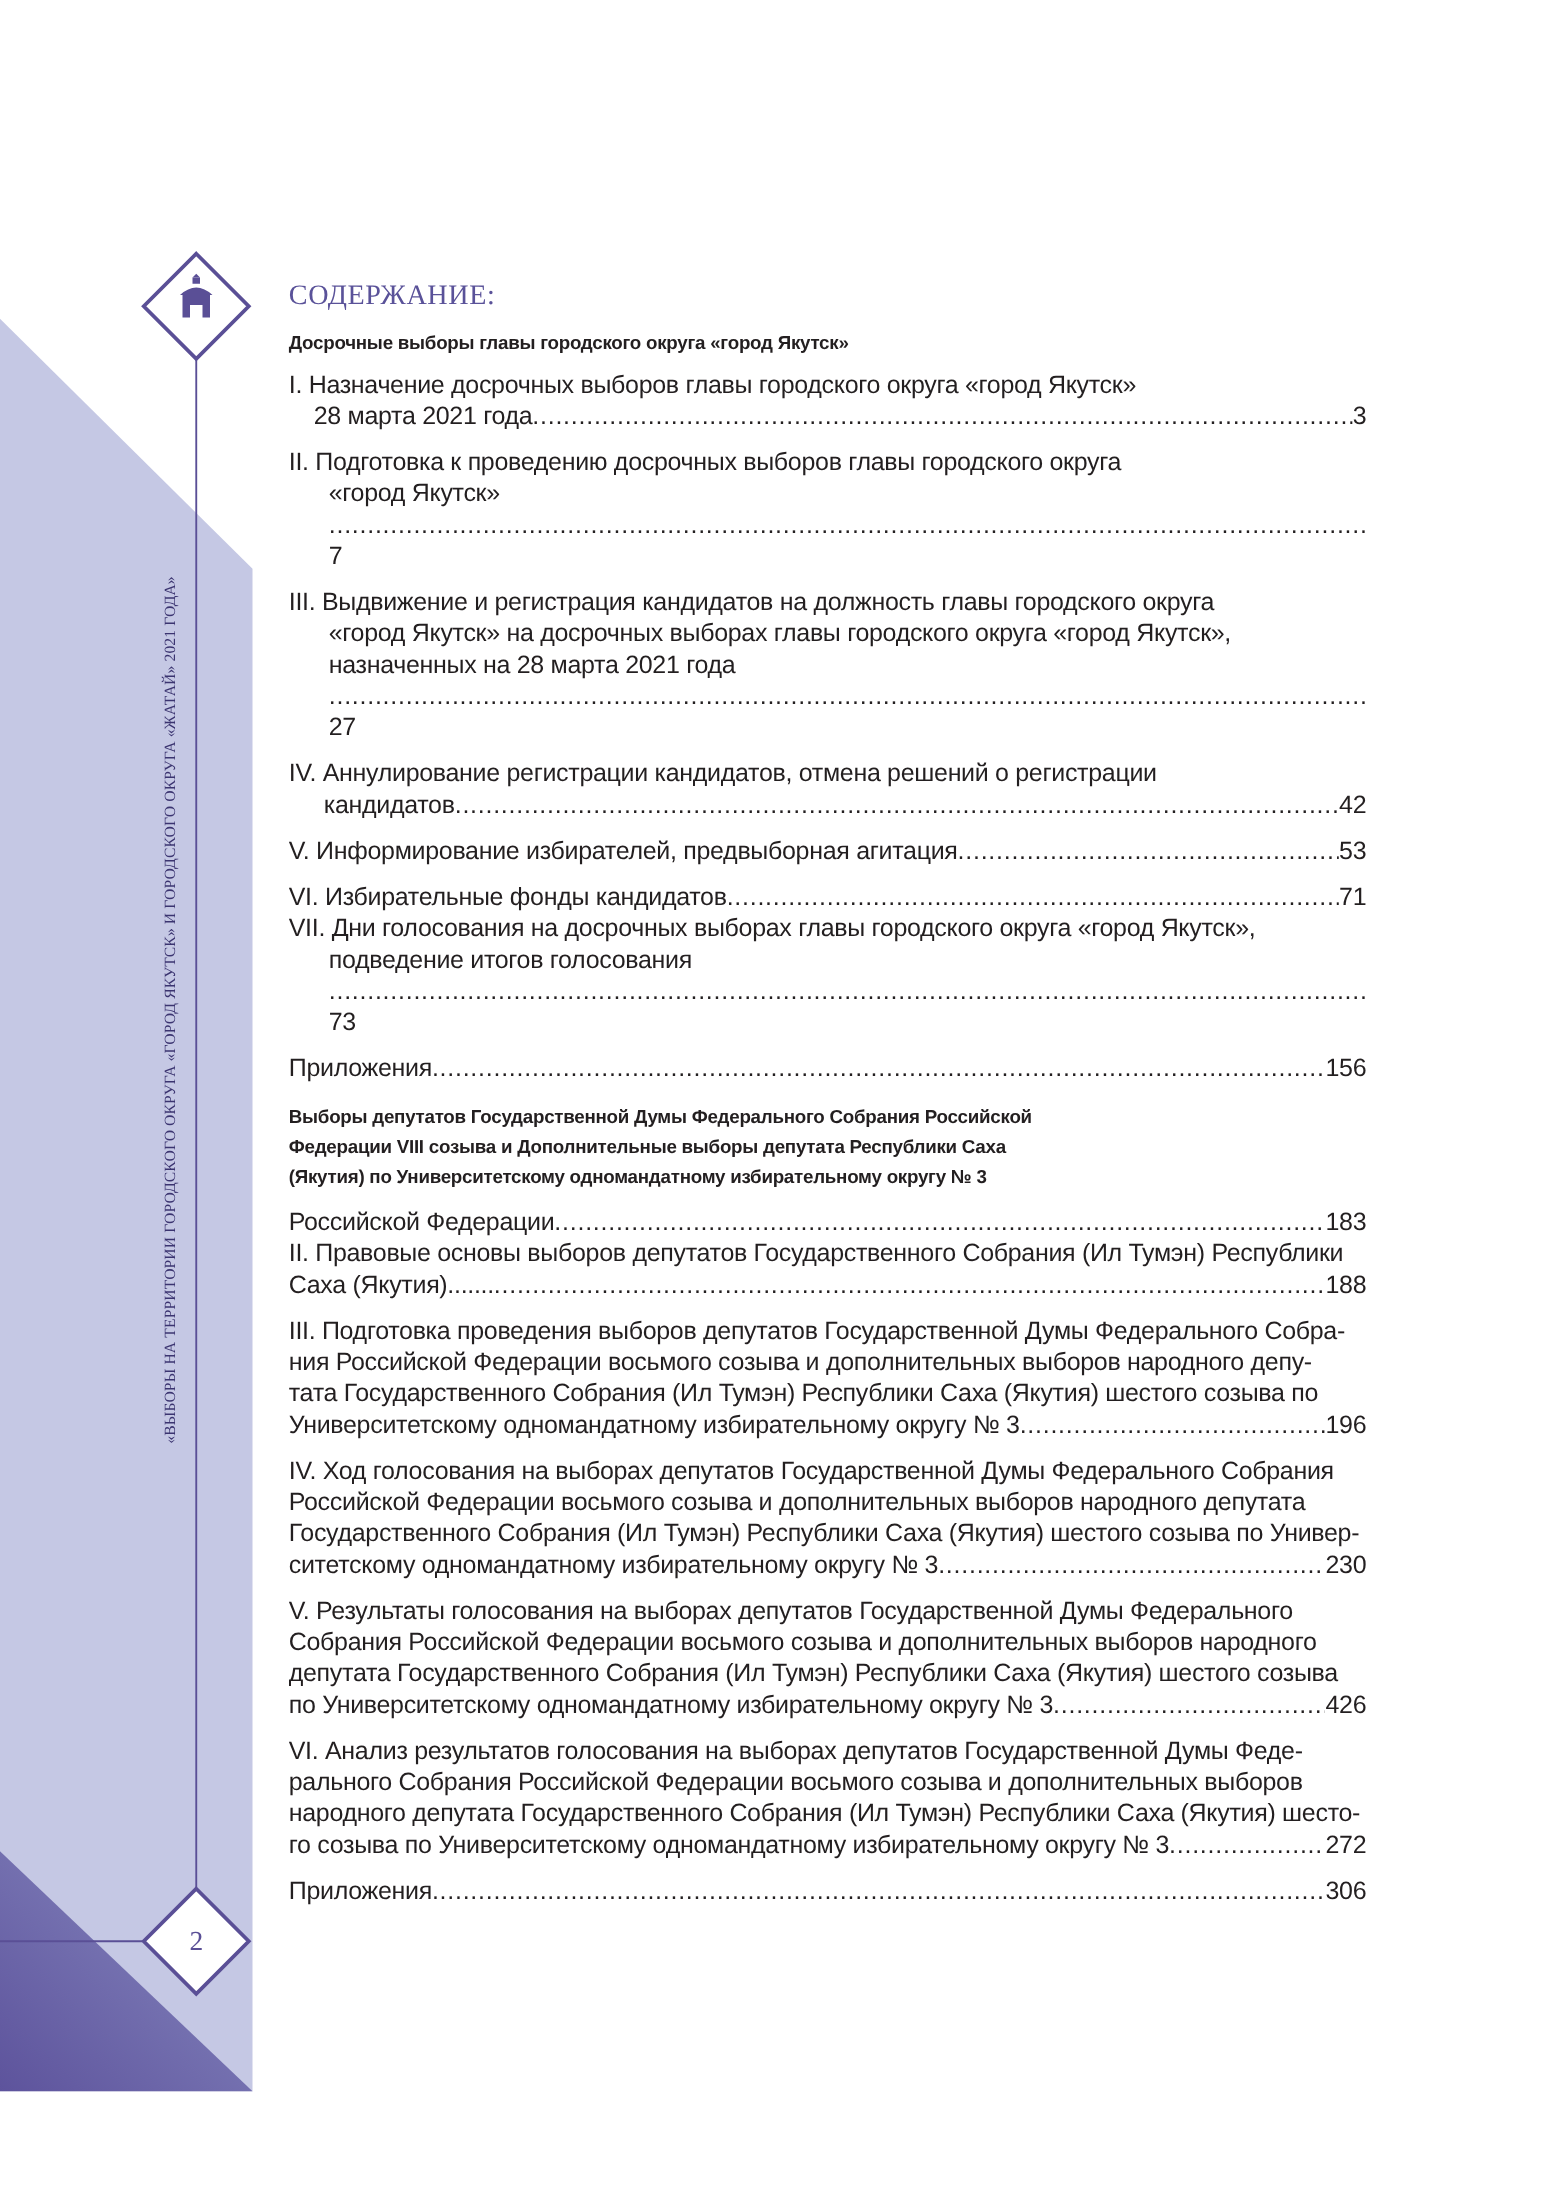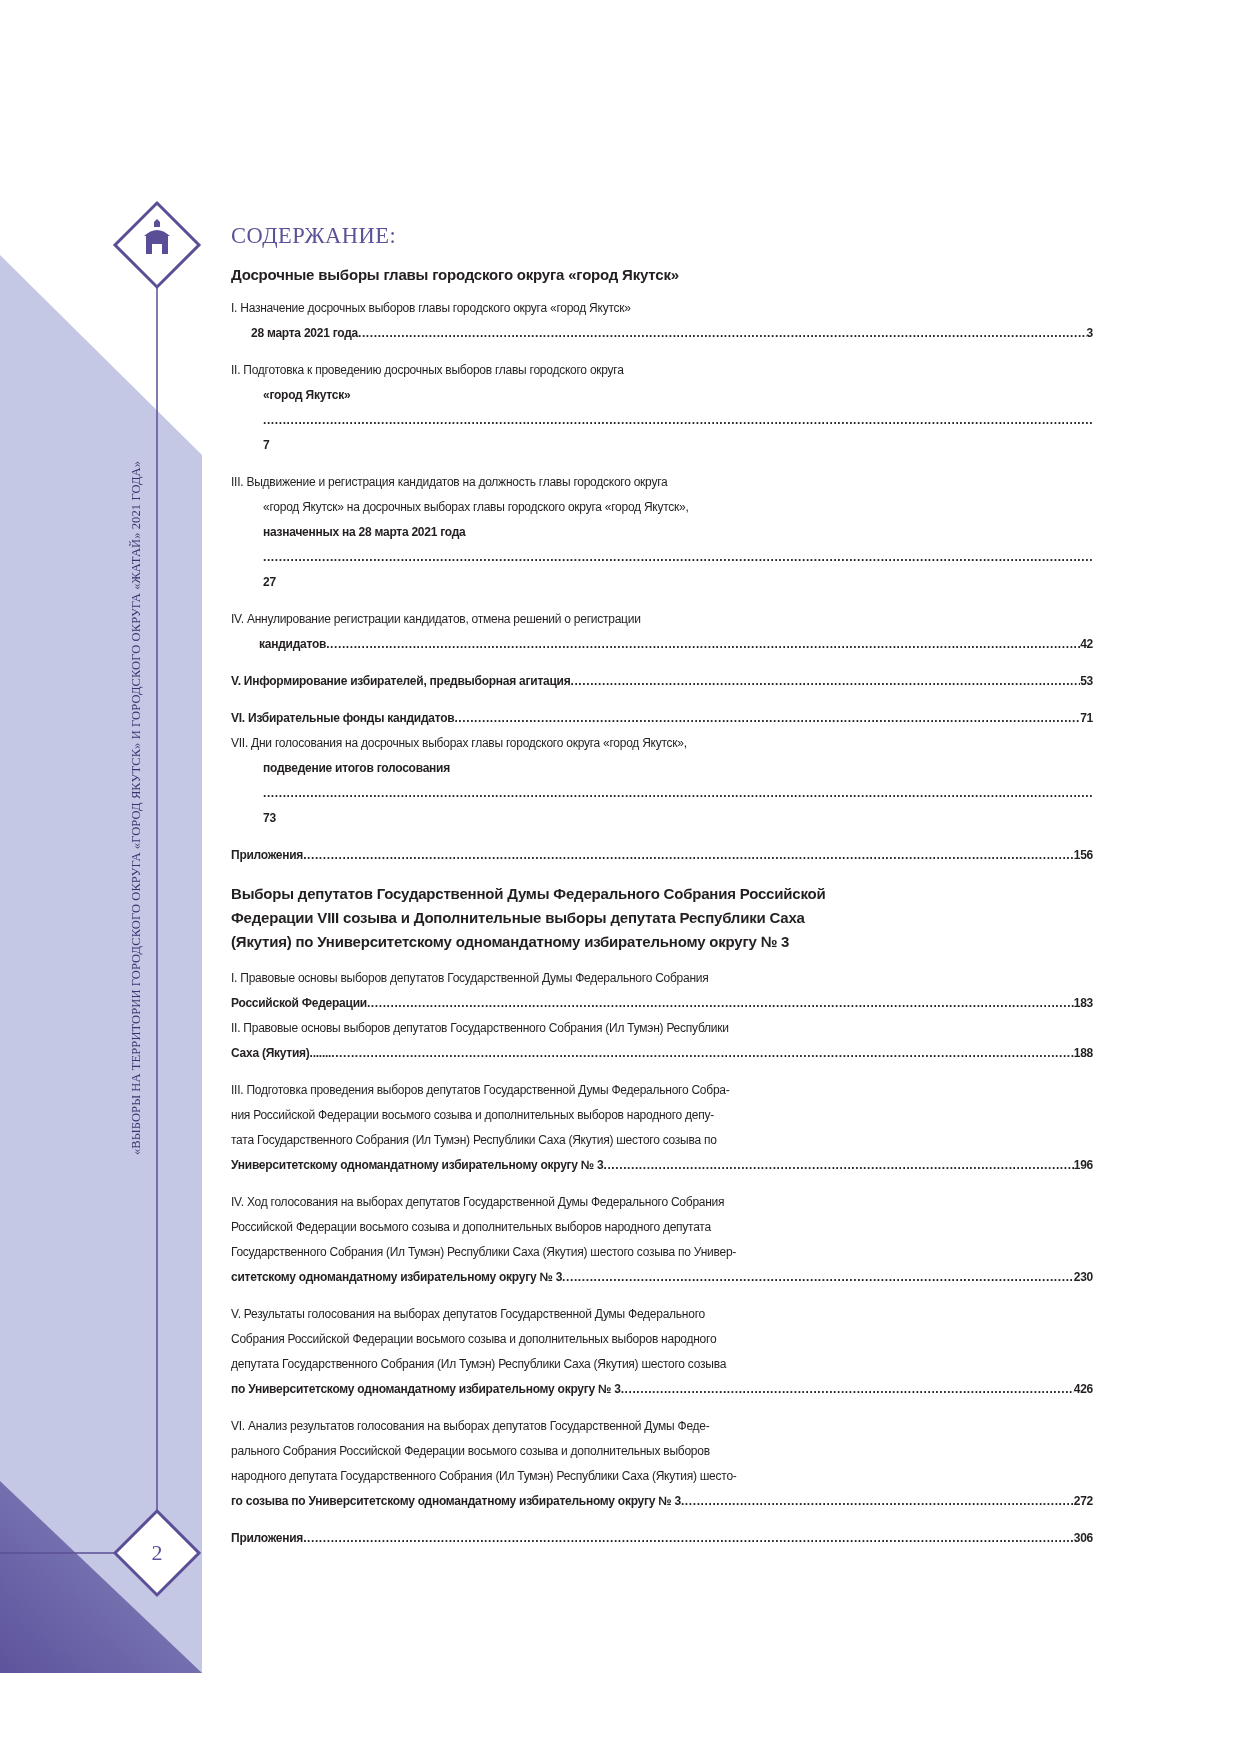--- a/index.html
+++ b/index.html
@@ -9,23 +9,23 @@
   .spine-text { position:absolute; left:137px; top:808px; width:720px; height:16px;
                 transform: translate(-50%,-50%) rotate(-90deg); transform-origin:center center;
                 font-family:"Liberation Serif", serif; font-size:12.5px; color:#3b3470; white-space:nowrap;
                 text-align:center; letter-spacing:0.1px; left:137px; }
   .page-num { position:absolute; left:157px; top:1553px; transform:translate(-50%,-50%);
               font-family:"Liberation Serif", serif; font-size:22px; color:#5a4f96; }
   .content { position:absolute; left:231px; top:222px; width:862px; }
   .toc-title { font-family:"Liberation Serif", serif; font-size:22.5px; color:#5a5299; letter-spacing:0.5px;
                margin:0 0 13px 0; font-weight:normal; line-height:28px; }
   .section-head { font-weight:bold; font-size:15px; line-height:24px; margin:0 0 9px 0; letter-spacing:-0.2px; }
-  .entry { font-size:12px; line-height:25px; letter-spacing:-0.25px; }
+  .entry { font-size:20px; line-height:25px; letter-spacing:-0.25px; }
   .entry .line { display:block; white-space:nowrap; overflow:hidden; }
-  .entry .lead { display:flex; align-items:baseline;font-weight:bold; }
+  .entry .lead { display:flex; align-items:baseline; }
   .entry .lead .t { white-space:nowrap; flex:0 0 auto; }
   .entry .lead .dots { flex:1 1 auto; overflow:hidden; white-space:nowrap; letter-spacing:0.6px; }
   .entry .lead .dots::after { content:"..............................................................................................................................................................................................................................................................................................................................................................."; }
   .entry .lead .pg { flex:0 0 auto; white-space:nowrap; }
   .ind1 { padding-left:20px; }
   .ind2 { padding-left:32px;flex-direction:column; }
   .ind3 { padding-left:28px; }
   .gap-md { margin-bottom:12px; }
   .gap-0 { margin-bottom:0; }
 </style>
@@ -140,21 +140,20 @@
   </section>
 
   <section>
     <div class="section-head" style="margin-bottom:12px">
       <span class="line" style="display:block">Выборы депутатов Государственной Думы Федерального Собрания Российской</span>
       <span class="line" style="display:block">Федерации VIII созыва и Дополнительные выборы депутата Республики Саха</span>
       <span class="line" style="display:block">(Якутия) по Университетскому одномандатному избирательному округу № 3</span>
     </div>
 
     <div class="entry gap-0">
-      <span class="line">I. Правовые основы выборов депутатов Государственной Думы Федерального Собрания</span>
       <span class="line lead">
           <span class="t">Российской Федерации </span>
           <span class="dots"></span>
           <span class="pg">183</span>
         </span>
     </div>
 
     <div class="entry gap-md">
       <span class="line">II. Правовые основы выборов депутатов Государственного Собрания (Ил Тумэн) Республики</span>
       <span class="line lead">

